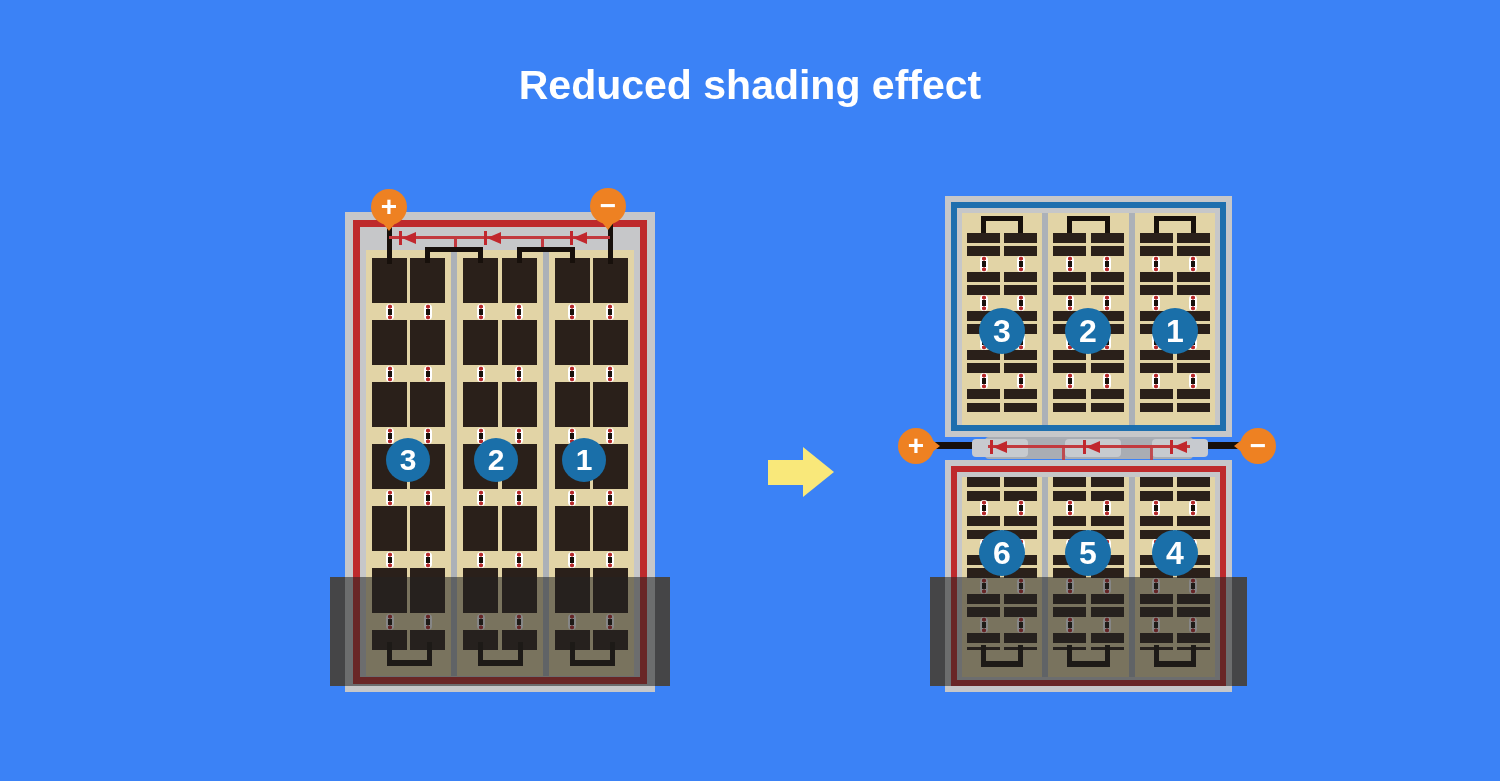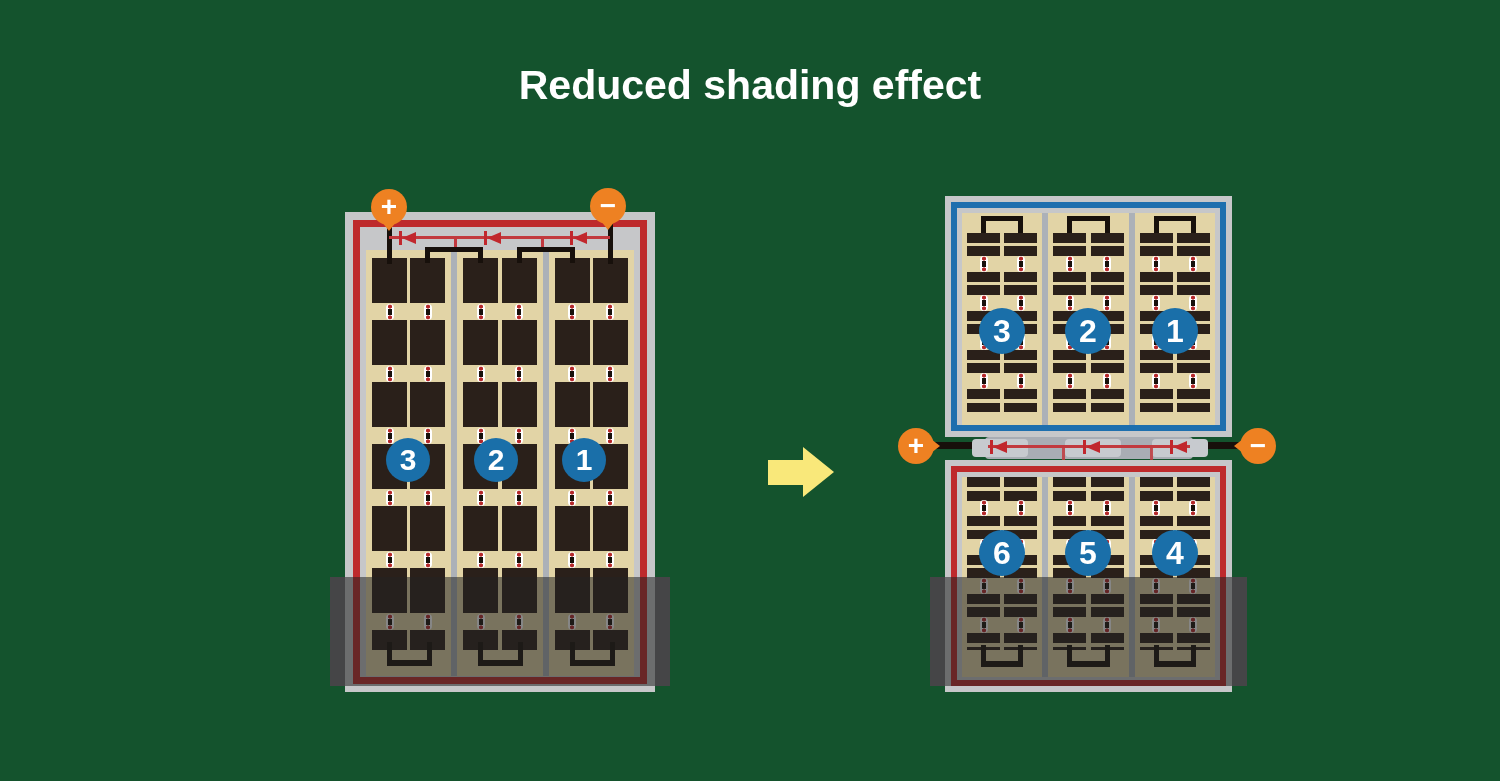--- a/index.html
+++ b/index.html
@@ -1,16 +1,16 @@
 <!DOCTYPE html>
 <html><head>
 <meta charset="utf-8">
 <style>
   html,body{margin:0;padding:0;background:#000;}
-  .stage{position:relative;width:1500px;height:781px;background:#14532d;overflow:hidden;
+  .stage{position:relative;width:1500px;height:781px;background:#3b82f6;overflow:hidden;
          font-family:"Liberation Sans", sans-serif;}
   .title{position:absolute;left:0;right:0;top:62px;text-align:center;color:#fff;
          font-size:41px;font-weight:700;letter-spacing:0;}
   
   .module{position:absolute;background:#C6C7C9;}
   .frame-red{position:absolute;inset:8px;border:7px solid #BE2A2C;box-sizing:border-box;}
   .frame-red.thin{inset:6px;border-width:6px;}
   .frame-blue{position:absolute;inset:6px;border:6px solid #1E6FAE;box-sizing:border-box;}
   .tanarea{position:absolute;background:#ACB1B8;display:flex;gap:6px;}
   .group{position:relative;flex:1;background:#E2D4A6;}

